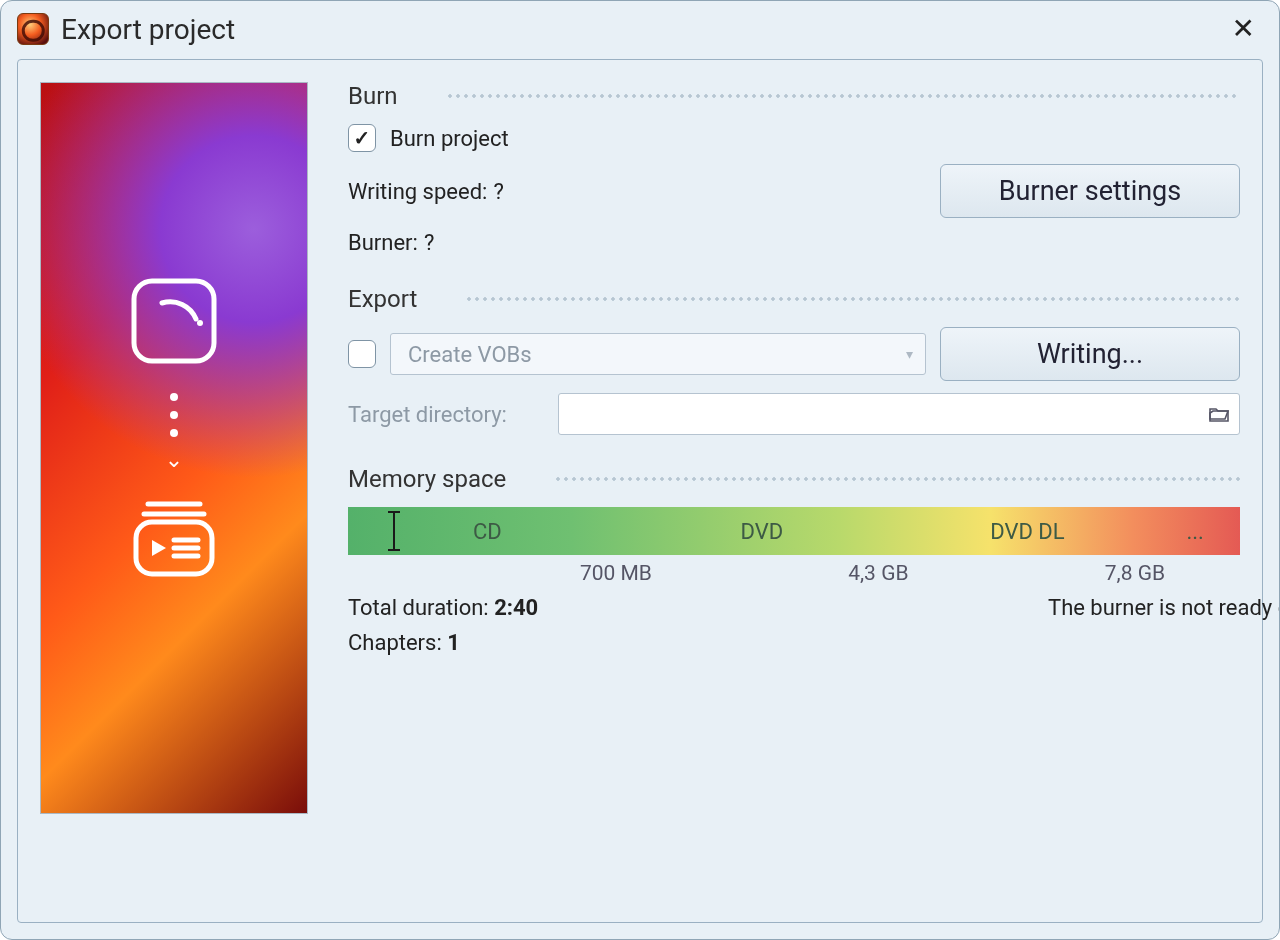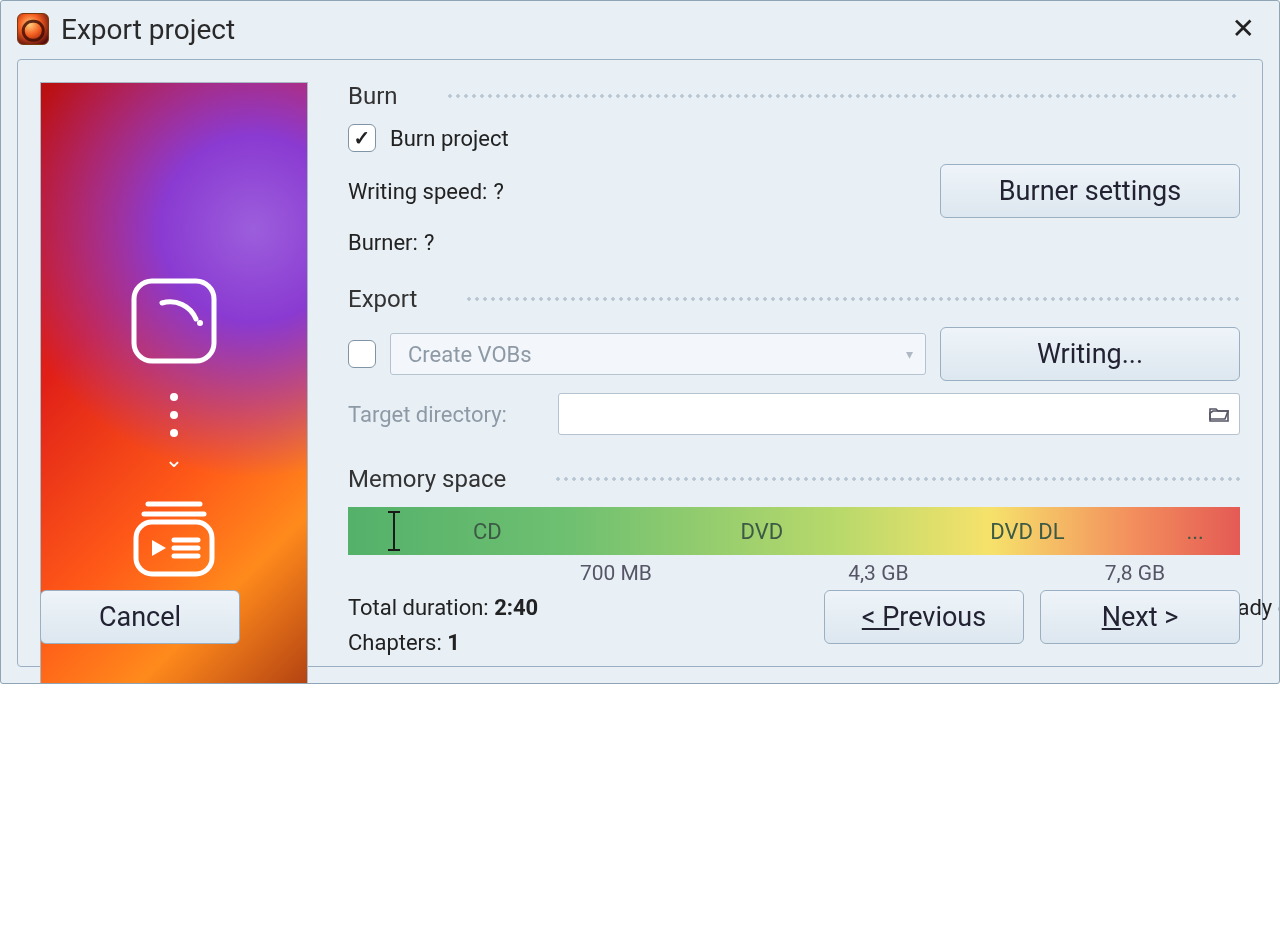--- a/index.html
+++ b/index.html
@@ -1,20 +1,20 @@
 <!DOCTYPE html>
 <html><head>
 <meta charset="utf-8">
 <style>
   * { box-sizing: border-box; font-family: -apple-system, BlinkMacSystemFont, "Segoe UI", Roboto, Arial, sans-serif; }
   html, body { margin:0; padding:0; width:1280px; height:940px; background:#fff; }
   .window {
-    position:relative; width:1280px; height:684px;
+    position:relative; width:1280px; height:940px;
     background:#e8f0f6;
-    border:1px solid #8fa5b5; border-radius:3px; overflow:hidden;
+    border:1px solid #8fa5b5; border-radius:12px; overflow:hidden;
   }
   .titlebar {
     display:flex; align-items:center; padding:10px 16px 6px 16px;
     font-size:28px; color:#2a2a2a;
   }
   .titlebar .appicon { width:32px; height:32px; border-radius:6px; margin-right:12px;
     background: radial-gradient(circle at 40% 35%, #ffce7a 0%, #f35c1f 40%, #5b0f0d 85%);
     position:relative; overflow:hidden; border:1px solid #7a3a10;}
   .titlebar .appicon::after{ content:""; position:absolute; left:50%; top:55%; width:55%; height:55%;
      border:3px solid rgba(60,10,5,.8); border-radius:50%; transform:translate(-50%,-50%);}
@@ -185,20 +185,14 @@
             <span class="burner-msg">The burner is not ready or no writeable blank is inse</span>
           </div>
           <div class="line">
             <span>Chapters:</span>
             <b>1</b>
           </div>
         </div>
       </div>
     </div>
 
-    <div class="footer">
-      <div class="btn" style="min-width:200px">Cancel</div>
-      <div class="spacer"></div>
-      <div class="btn" style="min-width:200px"><span style="text-decoration:underline;text-decoration-skip-ink:none;">&lt;  P</span>revious</div>
-      <div class="btn" style="min-width:200px"><span style="text-decoration:underline;">N</span>ext  &gt;</div>
-    </div>
   </div>
 </div>
 
 </body></html>

